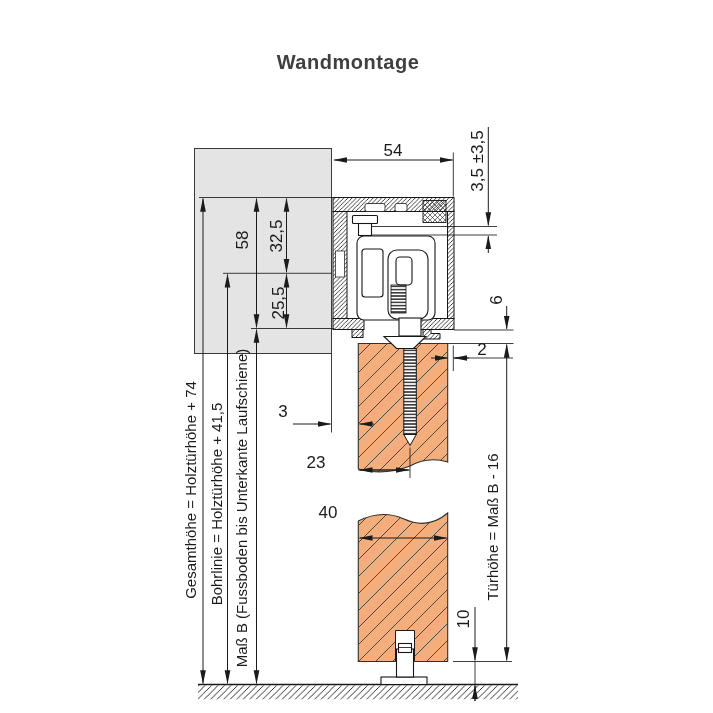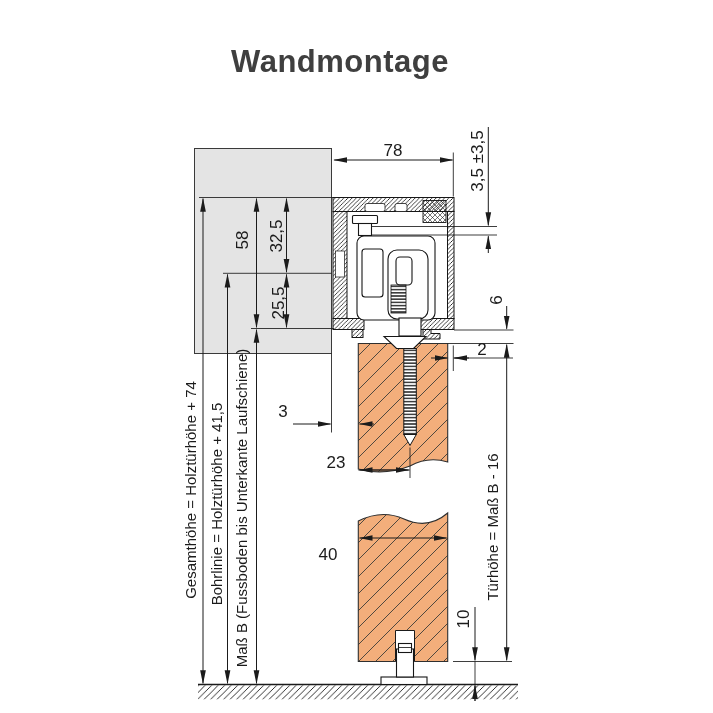--- a/index.html
+++ b/index.html
@@ -1,19 +1,19 @@
 <!DOCTYPE html>
 <html style="--door-color: #f3ae7b; --wall-color: #e4e4e4;"><head>
 <meta charset="utf-8">
 <style>
   html,body{margin:0;padding:0;background:#fff;}
   .stage{position:relative;width:713px;height:713px;background:#fff;overflow:hidden;
          font-family:"Liberation Sans", sans-serif;color:#1b1b1b;}
-  .title{position:absolute;left:340px;top:62px;transform:translate(-50%,-50%);
-         font-size:31px;font-weight:bold;color:#3f3f3f;letter-spacing:.5px;}
+  .title{position:absolute;left:348px;top:62px;transform:translate(-50%,-50%);
+         font-size:20px;font-weight:bold;color:#3f3f3f;letter-spacing:.5px;}
   .lbl{position:absolute;transform:translate(-50%,-50%);white-space:nowrap;
        font-size:17px;color:#1b1b1b;line-height:1;}
   .rot{transform:translate(-50%,-50%) rotate(-90deg);}
   .long{font-size:15px;}
   svg{position:absolute;left:0;top:0;}
   .wallFill{fill:var(--wall-color,#e4e4e4);}
   .doorFill{fill:var(--door-color,#f3ae7b);}
   .ln{stroke:#1b1b1b;stroke-width:1;fill:none;}
   .thin{stroke:#1b1b1b;stroke-width:0.85;fill:none;}
   .part{fill:#ffffff;stroke:#161616;stroke-width:1.1;}
@@ -168,30 +168,30 @@
       <line class="ln" x1="403" y1="538" x2="359.5" y2="538" marker-end="url(#arr)"></line>
       <line class="ln" x1="403" y1="538" x2="446.5" y2="538" marker-end="url(#arr)"></line>
 
       <line class="ln" x1="431" y1="358" x2="447.5" y2="358" marker-end="url(#arr)"></line>
       <line class="ln" x1="469" y1="358" x2="454.4" y2="358" marker-end="url(#arr)"></line>
       <line class="thin" x1="453.6" y1="358" x2="513" y2="358"></line>
     </g>
   </svg>
   </div>
 
-  <div class="lbl" style="left:393px;top:150px;">78</div>
+  <div class="lbl" style="left:393px;top:150px;">54</div>
   <div class="lbl rot" style="left:477px;top:161px;">3,5 ±3,5</div>
   <div class="lbl rot" style="left:242px;top:240px;">58</div>
   <div class="lbl rot" style="left:276px;top:236px;">32,5</div>
   <div class="lbl rot" style="left:278px;top:303px;">25,5</div>
   <div class="lbl rot" style="left:496px;top:300px;">6</div>
   <div class="lbl" style="left:482px;top:349px;">2</div>
   <div class="lbl" style="left:283px;top:411px;">3</div>
-  <div class="lbl" style="left:336px;top:462px;">23</div>
-  <div class="lbl" style="left:328px;top:554px;">40</div>
+  <div class="lbl" style="left:316px;top:462px;">23</div>
+  <div class="lbl" style="left:328px;top:512px;">40</div>
   <div class="lbl rot" style="left:463px;top:619px;">10</div>
 
   <div class="lbl rot long" style="left:190px;top:490px;">Gesamthöhe = Holztürhöhe + 74</div>
   <div class="lbl rot long" style="left:216px;top:504px;">Bohrlinie = Holztürhöhe + 41,5</div>
   <div class="lbl rot long" style="left:241px;top:508px;">Maß B (Fussboden bis Unterkante Laufschiene)</div>
   <div class="lbl rot long" style="left:492px;top:527px;">Türhöhe = Maß B - 16</div>
 
 </div>
 
 </body></html>

